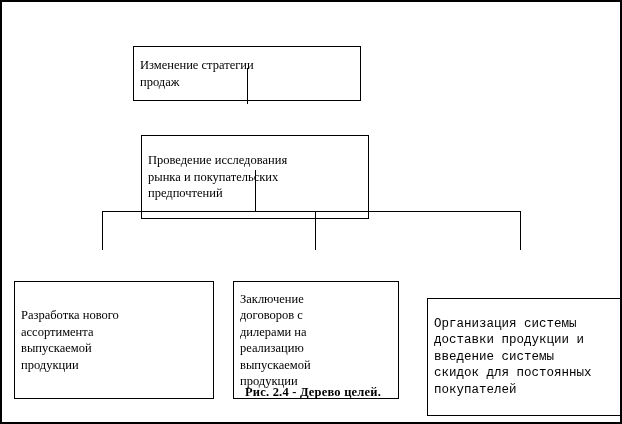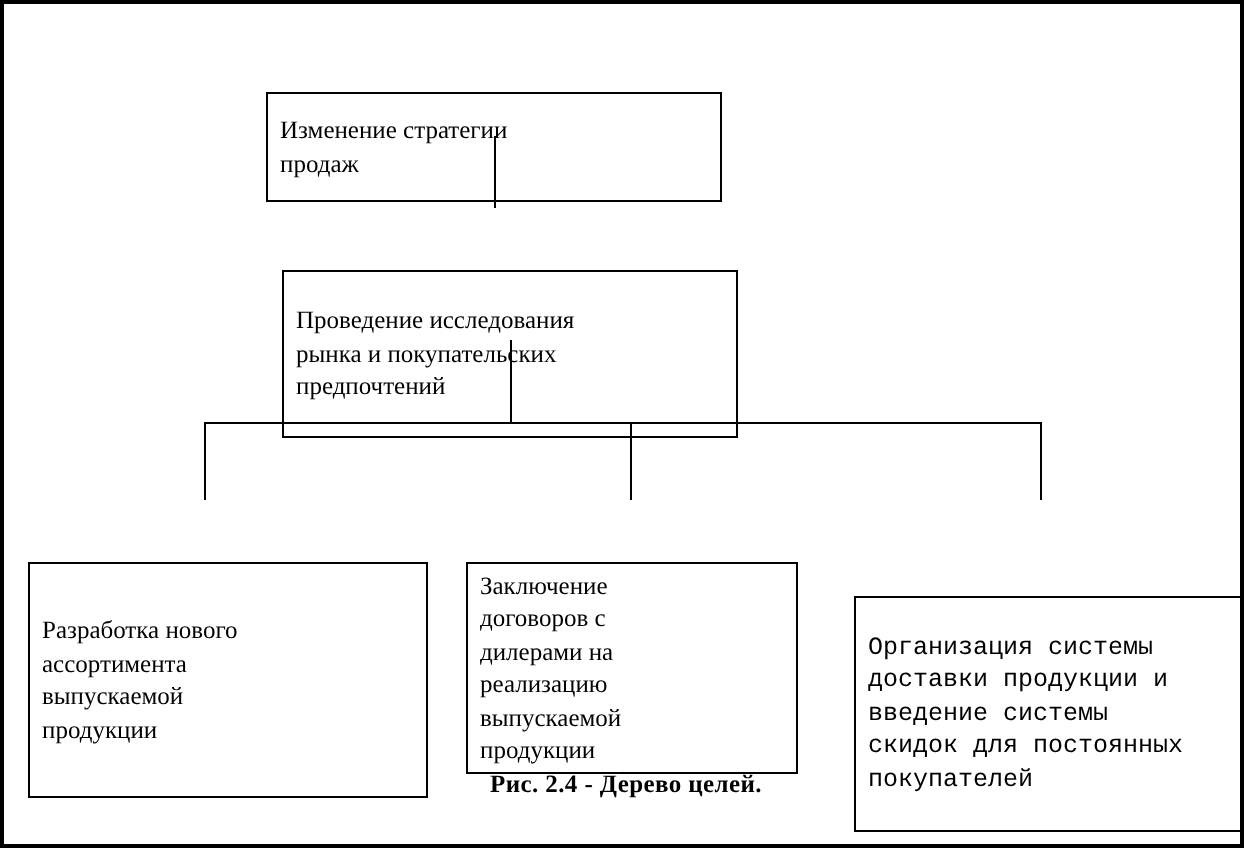--- a/index.html
+++ b/index.html
@@ -35,21 +35,21 @@
   .node-text {
     display: block;
     width: 100%;
     white-space: pre-line;
   }
 
   
   #node-root      { left: 131px; top: 12px;  width: 228px; height: 55px; }
   #node-research  { left: 139px; top: 101px; width: 228px; height: 84px; }
   #node-leaf-1    { left: 12px;  top: 247px; width: 200px; height: 118px; }
-  #node-leaf-2    { left: 231px; top: 247px; width: 166px; height: 106px; }
+  #node-leaf-2    { left: 231px; top: 247px; width: 166px; height: 118px; }
   #node-leaf-3    { left: 425px; top: 264px; width: 208px; height: 118px; font-family: Liberation Mono, monospace; }
 
   
   .line { position: absolute; background: #000000; }
   .vline { width: 1px; }
   .hline { height: 1px; }
 
   #link-root-research { left: 245px; top: 66px;  height: 36px; }
   #link-research-bus  { left: 253px; top: 168px; height: 41px; }
   #bus-horizontal     { left: 100px; top: 209px; width: 419px; }

